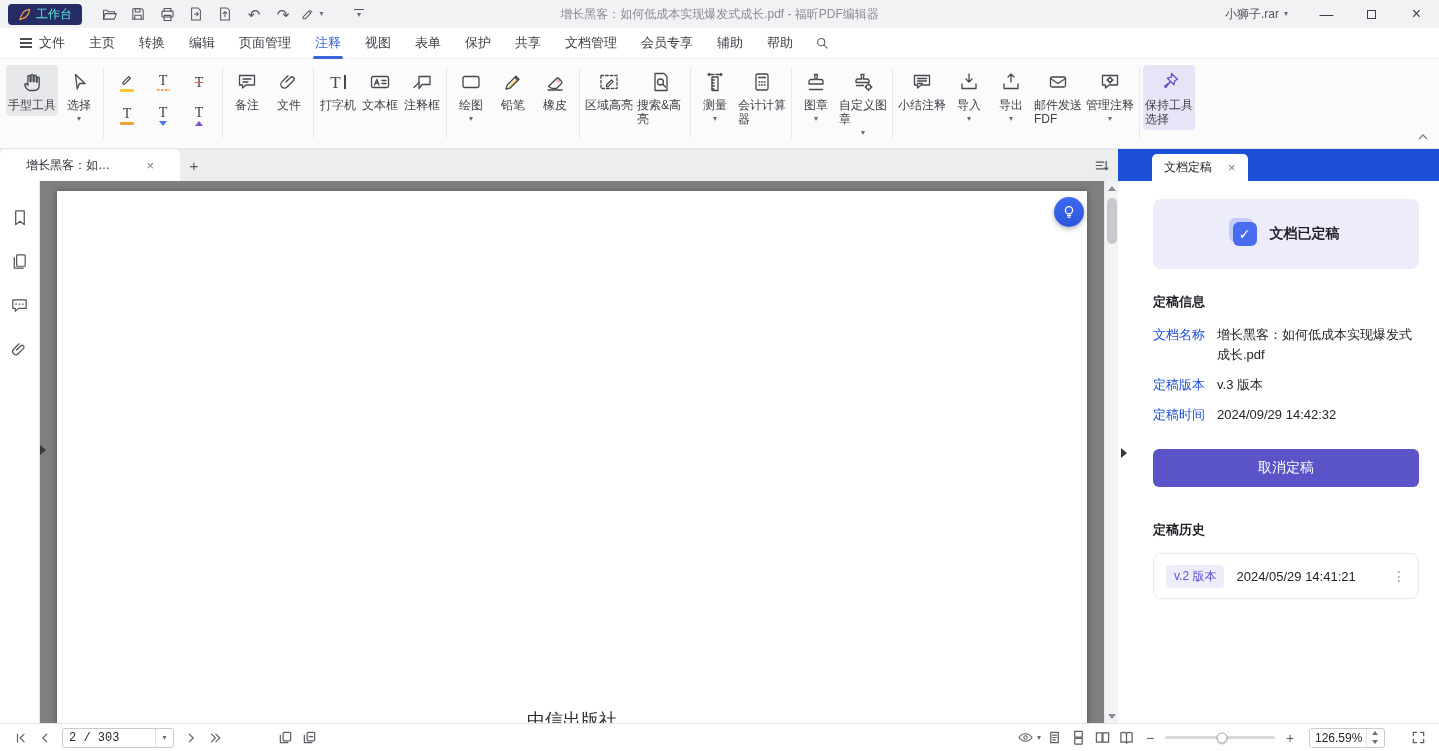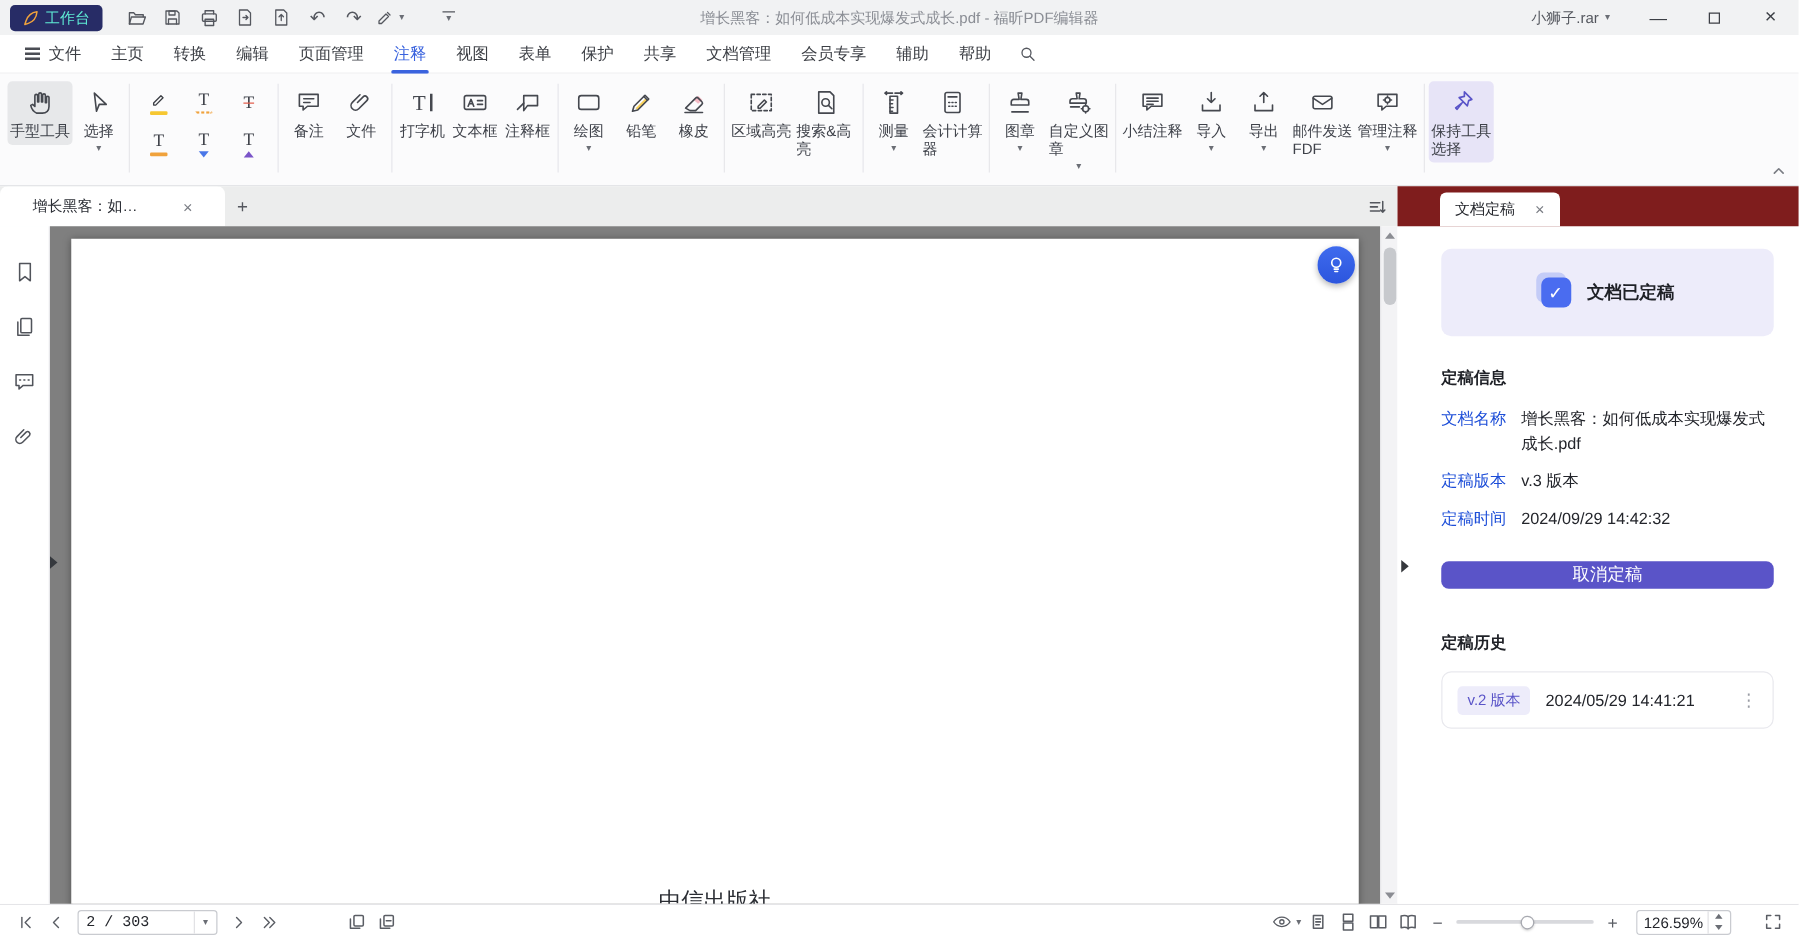--- a/index.html
+++ b/index.html
@@ -75,32 +75,32 @@
 .bulb{position:absolute;top:16px;left:1014px;width:30px;height:30px;border-radius:50%;background:linear-gradient(180deg,#3f6bee,#2c55dd);display:flex;align-items:center;justify-content:center;color:#fff;box-shadow:0 2px 5px rgba(0,0,0,.3)}
 .vscroll{width:14px;background:#f3f3f5;border-left:1px solid #e7e7ea;display:flex;flex-direction:column;align-items:center;position:relative;flex:0 0 auto}
 .sarrow{width:14px;height:14px;display:flex;align-items:center;justify-content:center}
 .sarrow.up::after{content:"";border-left:4px solid transparent;border-right:4px solid transparent;border-bottom:5px solid #8b8d93}
 .sarrow.down{position:absolute;bottom:0}
 .sarrow.down::after{content:"";border-left:4px solid transparent;border-right:4px solid transparent;border-top:5px solid #8b8d93}
 .sthumb{width:10px;height:46px;background:#c7c9cd;border-radius:5px;margin-top:3px}
 
 
 .rpanel{width:321px;background:#fff;display:flex;flex-direction:column;position:relative;flex:0 0 auto}
-.rpanel-tabbar{height:32px;background:#7f1d1d;display:flex;align-items:flex-end;padding-left:34px;flex:0 0 auto}
+.rpanel-tabbar{height:32px;background:#1d4ed8;display:flex;align-items:flex-end;padding-left:34px;flex:0 0 auto}
 .rpanel-tab{background:#fff;height:27px;display:flex;align-items:center;gap:16px;padding:0 12px;border-radius:5px 5px 0 0;font-size:12px;color:#23252b}
 .rpanel-body{flex:1;padding:0 20px 0 35px;overflow:hidden}
 .rpanel-handle{position:absolute;left:3px;top:299px;width:0;height:0;border-top:5px solid transparent;border-bottom:5px solid transparent;border-left:6px solid #35383d}
 .banner{margin-top:18px;height:70px;background:#edecfa;border-radius:8px;display:flex;align-items:center;justify-content:center;gap:13px}
 .checkbox{width:24px;height:24px;background:#4a6cf0;border-radius:6px;color:#fff;display:flex;align-items:center;justify-content:center;font-size:14px;box-shadow:-4px -4px 0 rgba(74,108,240,.25)}
 .banner-text{font-size:14px;font-weight:700;color:#1f2127}
 .sect{font-size:13px;font-weight:700;color:#1f2127;margin:24px 0 14px}
 .inforow{display:flex;gap:8px;margin-bottom:10px;font-size:13px;line-height:20px}
 .ilabel{color:#1d4ed8;flex:0 0 56px}
 .ivalue{color:#23252b;flex:1}
-.cancel-btn{margin-top:24px;height:22px;background:#5a54c8;border-radius:6px;color:#fff;font-size:14px;display:flex;align-items:center;justify-content:center;cursor:default}
+.cancel-btn{margin-top:24px;height:38px;background:#5a54c8;border-radius:6px;color:#fff;font-size:14px;display:flex;align-items:center;justify-content:center;cursor:default}
 .hist-card{border:1px solid #e9e9ee;border-radius:8px;height:46px;display:flex;align-items:center;padding:0 12px;gap:12px;margin-top:2px}
 .vbadge{background:#edecfa;color:#5a54c8;border-radius:4px;padding:3px 8px;font-size:12px}
 .htime{font-size:13px;color:#23252b}
 .kebab{margin-left:auto;color:#9a9da5;font-size:14px}
 
 
 .statusbar{height:28px;border-top:1px solid #e5e5e8;background:#fff;display:flex;align-items:center;padding:0 10px;gap:2px;flex:0 0 auto}
 .sbtn{min-width:22px;height:22px;display:flex;align-items:center;justify-content:center;color:#5a5d64;font-size:14px}
 .sbtn.gap{margin-left:46px}
 .pagebox{width:112px;height:20px;border:1px solid #c9cbd0;border-radius:3px;display:flex;align-items:center;overflow:hidden;margin:0 4px;background:#fff}

